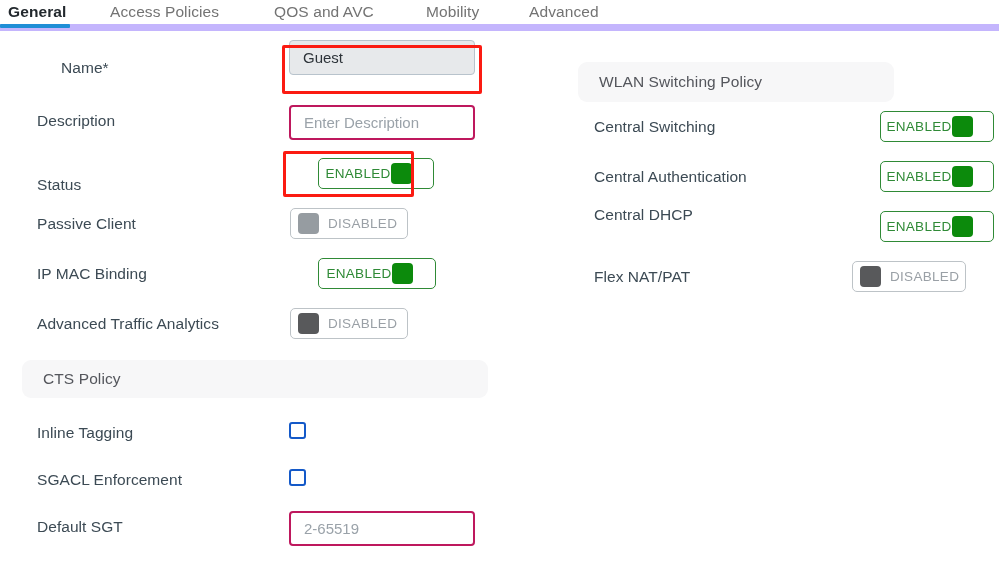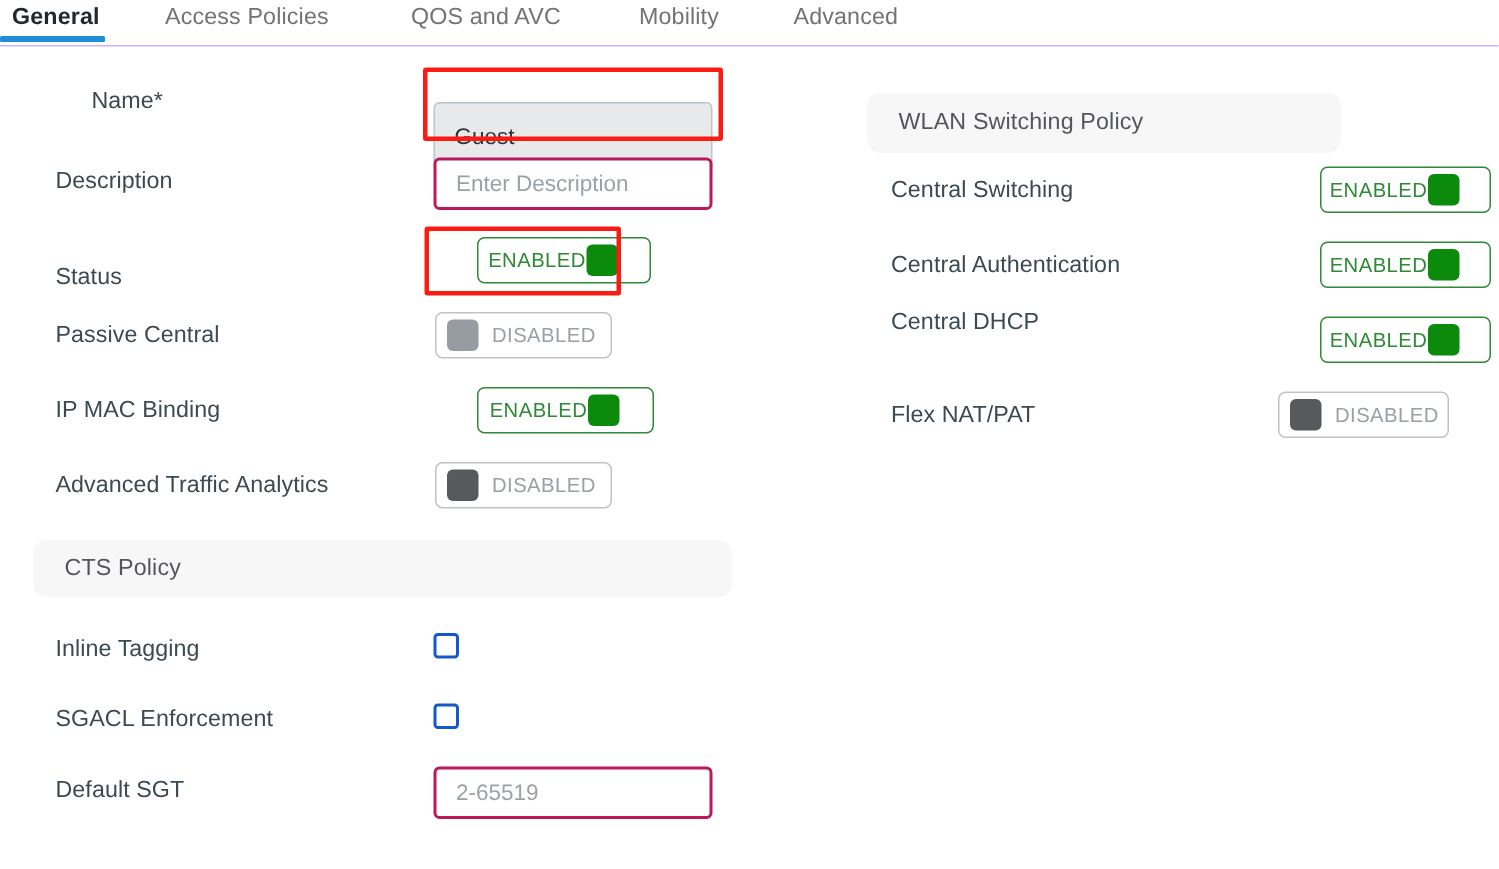--- a/index.html
+++ b/index.html
@@ -11,21 +11,21 @@
     font-family: "Liberation Sans", sans-serif;
     overflow: hidden;
     position: relative;
   }
 
   
   .tabbar {
     position: absolute;
     left: 0; top: 0;
     width: 999px; height: 31px;
-    border-bottom: 1px solid #c4b5fd;
+    border-bottom: 7px solid #c4b5fd;
   }
   .tab {
     position: absolute;
     top: 3px;
     font-size: 15.5px;
     color: #737373;
     white-space: nowrap;
     letter-spacing: .1px;
   }
   .tab.active {
@@ -143,38 +143,38 @@
 <div class="tabbar">
   <div class="tab active" style="left:8px;">General</div>
   <div class="tab" style="left:110px;">Access Policies</div>
   <div class="tab" style="left:274px;">QOS and AVC</div>
   <div class="tab" style="left:426px;">Mobility</div>
   <div class="tab" style="left:529px;">Advanced</div>
   <div class="tab-underline" id="tab-underline" style="background: rgb(31, 142, 214);"></div>
 </div>
 
 <div class="label" style="left:37px; top:59px;margin-left:24px;">Name*</div>
-<div class="input readonly" style="left:289px; top:68px; width:186px; height:47px;">
+<div class="input readonly" style="left:289px; top:40px; width:186px; height:35px;">
   <span class="val">Guest</span>
 </div>
 <div class="annot" style="left:282px; top:45px; width:200px; height:49px;"></div>
 
 <div class="label" style="left:37px; top:112px;">Description</div>
 <div class="input" style="left:289px; top:105px; width:186px; height:35px;">
   <span class="ph">Enter Description</span>
 </div>
 
 <div class="label" style="left:37px; top:176px;">Status</div>
 <div class="toggle on" style="left:290px; top:158px; width:116px;">
   <span class="txt">ENABLED</span>
   <span class="knob" style="background:#0c8a0c;"></span>
 </div>
 <div class="annot" style="left:283px; top:151px; width:131px; height:46px;"></div>
 
-<div class="label" style="left:37px; top:215px;">Passive Central</div>
+<div class="label" style="left:37px; top:215px;">Passive Client</div>
 <div class="toggle off" style="left:290px; top:208px; width:118px;">
   <span class="knob" style="background:#969ca1;"></span>
   <span class="txt">DISABLED</span>
 </div>
 
 <div class="label" style="left:37px; top:265px;">IP MAC Binding</div>
 <div class="toggle on" style="left:290px; top:258px; width:118px;">
   <span class="txt">ENABLED</span>
   <span class="knob" style="background:#0c8a0c;"></span>
 </div>

